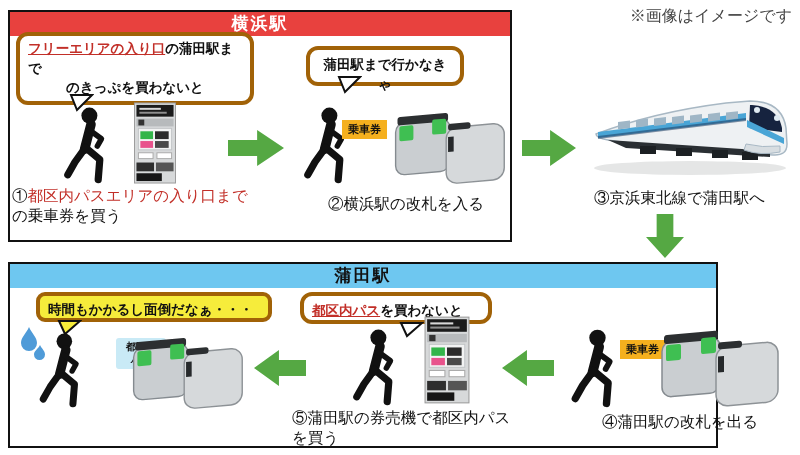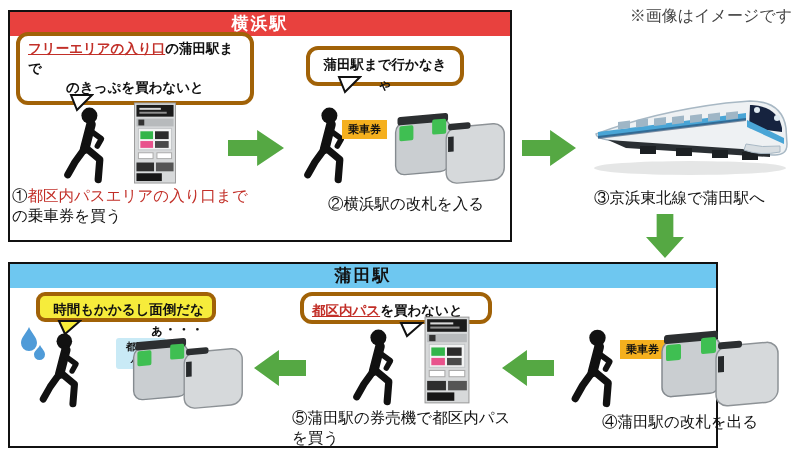--- a/index.html
+++ b/index.html
@@ -199,21 +199,21 @@
       <rect x="23" y="62" width="18" height="9" fill="#555"></rect>
     <rect x="3" y="73" width="26" height="8" fill="#161616"></rect>
   </svg>
   <div class="step-label" style="left:292px;top:408px;width:240px;">
     <span>⑤蒲田駅の券売機で都区内パス</span><br>
     <span>を買う</span>
   </div>
 
   <div class="arrow ar-left" style="left:254px;top:350px;width:52px;height:36px;"></div>
 
-  <div class="bubble yellow" style="left:36px;top:292px;width:180px;height:30px;padding-top:4px;text-align:right;font-family:Liberation Serif, serif;">
+  <div class="bubble yellow" style="left:36px;top:292px;width:236px;height:30px;padding-top:4px;text-align:left;font-family:Liberation Serif, serif;">
     <span>時間もかかるし面倒だなぁ・・・</span>
   </div>
   <svg class="tail" style="left:56px;top:320px;" width="26" height="16">
     <polygon points="3,1 24,1 9,14" fill="#f6ec3b" stroke="#111" stroke-width="2"></polygon>
   </svg>
   <svg class="abs" style="left:20px;top:326px;" width="26" height="40" viewBox="0 0 26 40">
     <path d="M9 1 C12 8 17 11 17 17 a8 8 0 1 1 -16 0 C1 11 6 8 9 1 Z" fill="#4f9bd8"></path>
     <path d="M20 19 C22 23 25 25 25 28.5 a5.5 5.5 0 1 1 -11 0 C14 25 18 23 20 19 Z" fill="#4f9bd8"></path>
   </svg>
   <svg class="abs" style="left:34px;top:332px;" width="56" height="78" viewBox="0 0 60 100">

